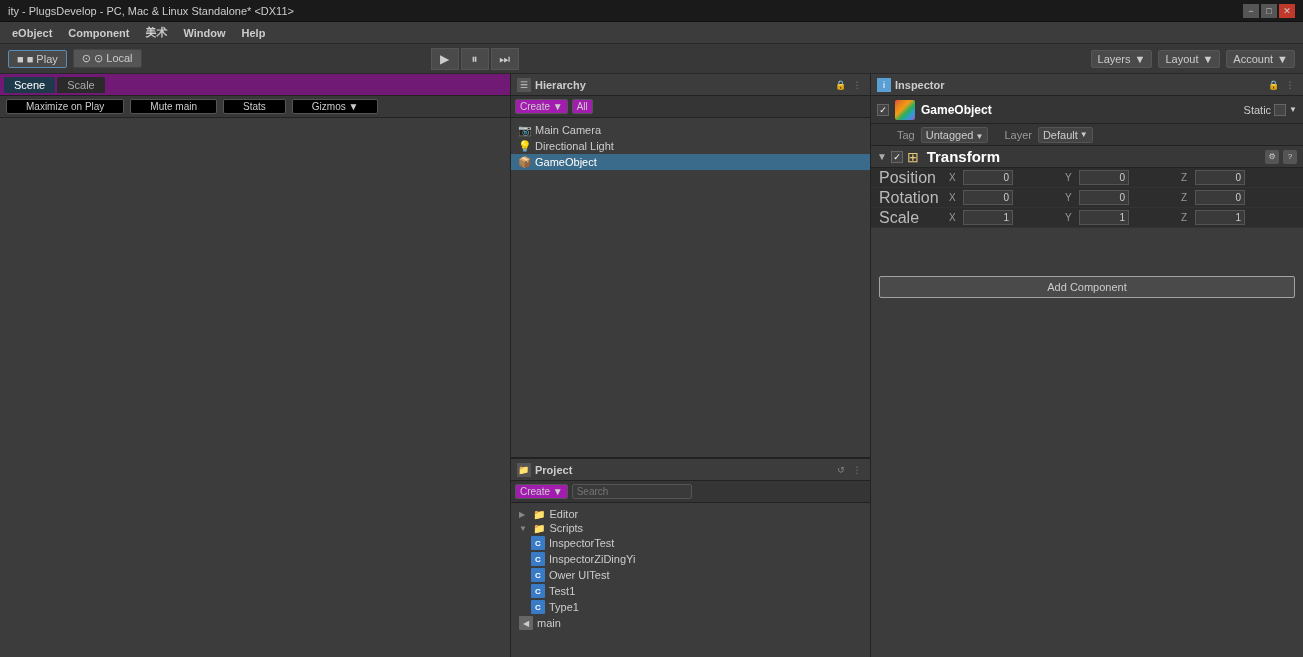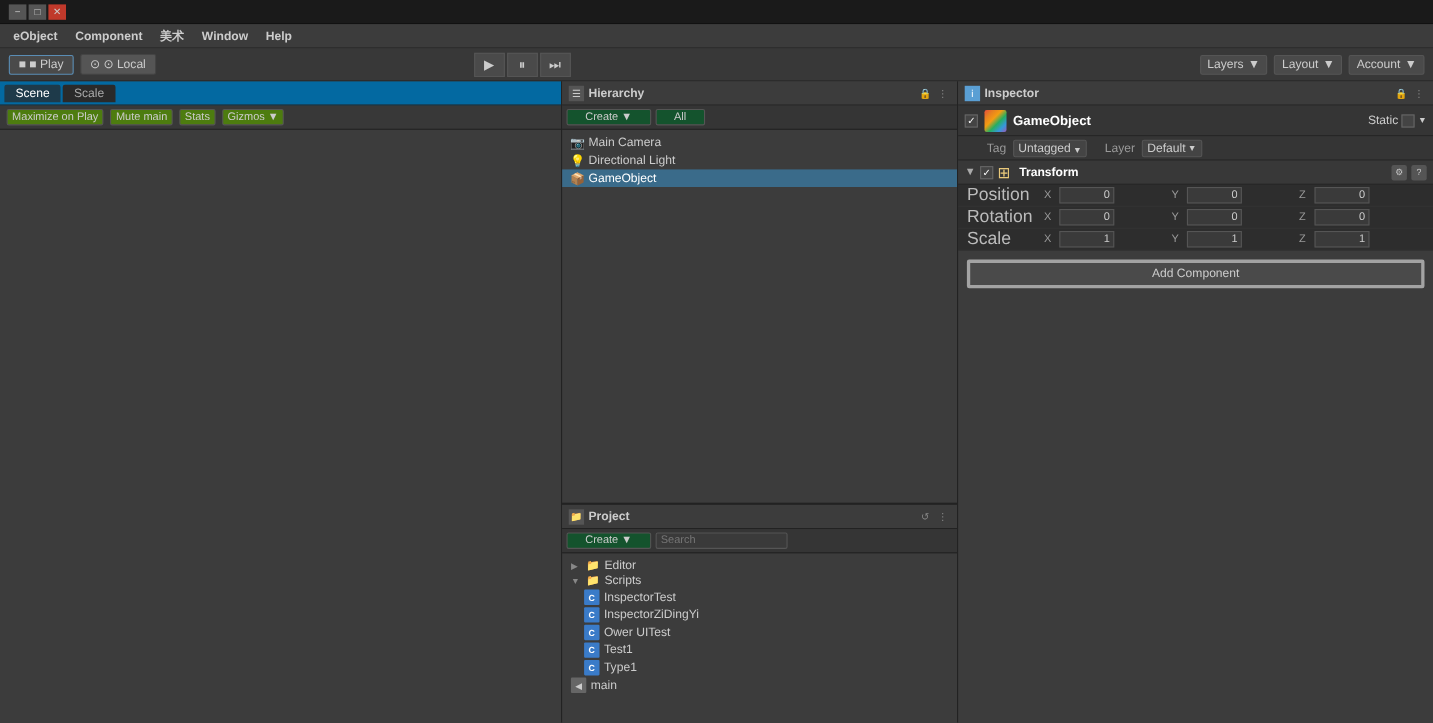--- a/index.html
+++ b/index.html
@@ -122,21 +122,21 @@
       font-size: 11px;
       cursor: pointer;
       display: flex;
       align-items: center;
       gap: 4px;
       border-radius: 2px;
     }
 
     #scene-tabs {
       height: 22px;
-      background: #0369a1;
+      background: #701a75;
       display: flex;
       align-items: center;
       padding: 0 4px;
       gap: 2px;
       border-bottom: 1px solid #222;
     }
     .scene-tab {
       padding: 2px 10px;
       background: #2a2a2a;
       color: #aaa;
@@ -153,24 +153,24 @@
     #scene-toolbar {
       height: 22px;
       background: #383838;
       display: flex;
       align-items: center;
       padding: 0 6px;
       gap: 6px;
       border-bottom: 1px solid #222;
     }
     .scene-tool-btn {
-      background: #4d7c0f;
+      background: #000000;
       border: 1px solid #555;
       color: #ccc;
-      padding: 1px 4px;
+      padding: 1px 19px;
       font-size: 10px;
       cursor: pointer;
       border-radius: 2px;
     }
 
     #scene-view {
       flex: 1;
       background: linear-gradient(180deg, #6a8ca0 0%, #8bafc4 20%, #a8c8d8 35%, #c5dde8 45%, #d5e8ef 50%, #e0eef4 55%, #c8dce6 60%, #b0ccd8 65%, #98bac8 70%, #80a8bc 75%, #6898b0 80%, #c8d8e0 85%, #e8eef0 90%, #f0f2f4 95%, #e0e5e8 100%);
       position: relative;
       overflow: hidden;
@@ -220,24 +220,24 @@
     .hierarchy-toolbar {
       height: 22px;
       background: #353535;
       display: flex;
       align-items: center;
       padding: 0 4px;
       gap: 4px;
       border-bottom: 1px solid #222;
     }
     .hier-btn {
-      background: #14532d;
+      background: #a21caf;
       border: 1px solid #555;
       color: #ccc;
-      padding: 1px 16px;
+      padding: 1px 4px;
       font-size: 10px;
       cursor: pointer;
       border-radius: 2px;
       display: flex;
       align-items: flex-start;
       gap: 2px;
     }
 
     .hierarchy-list {
       flex: 1;
@@ -359,21 +359,21 @@
       padding: 0 6px;
       gap: 4px;
       border-bottom: 1px solid #222;
       cursor: pointer;
     }
     .component-toggle {
       color: #aaa;
       font-size: 10px;
     }
     .component-name {
-      font-size: 11px;
+      font-size: 15px;
       color: #fff;
       font-weight: bold;
     }
     .component-icons {
       margin-left: auto;
       display: flex;
       gap: 4px;
     }
     .comp-icon-btn {
       width: 14px;
@@ -426,27 +426,28 @@
       width: 50px;
       text-align: right;
     }
 
     .add-component-section {
       padding: 8px;
     }
     .add-component-btn {
       width: 100%;
       background: #4a4a4a;
-      border: 3px solid #a3a3a3;
+      border: 1px solid #a3a3a3;
       color: #ccc;
       padding: 4px;
       font-size: 11px;
       cursor: pointer;
       text-align: center;
       border-radius: 2px;
+      margin-top: 40px;
     }
 
     .project-toolbar {
       height: 22px;
       background: #353535;
       display: flex;
       align-items: center;
       padding: 0 4px;
       gap: 4px;
       border-bottom: 1px solid #222;
@@ -550,20 +551,21 @@
       height: 200px;
       display: flex;
       flex-direction: column;
       border-top: 2px solid #222;
     }
   </style>
 </head>
 <body>
 
 <div id="title-bar">
+  <span class="title-text">ity - PlugsDevelop - PC, Mac &amp; Linux Standalone* &lt;DX11&gt;</span>
   <div class="win-controls">
     <div class="win-btn min">−</div>
     <div class="win-btn max">□</div>
     <div class="win-btn close">✕</div>
   </div>
 </div>
 
 <div id="menu-bar">
   <span class="menu-item">eObject</span>
   <span class="menu-item">Component</span>

